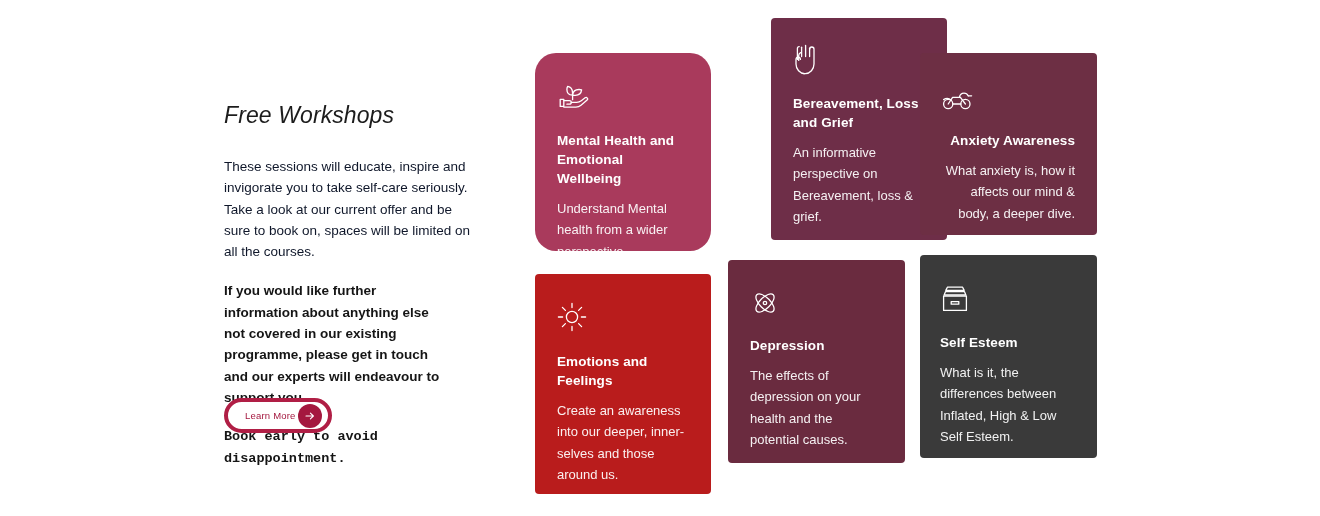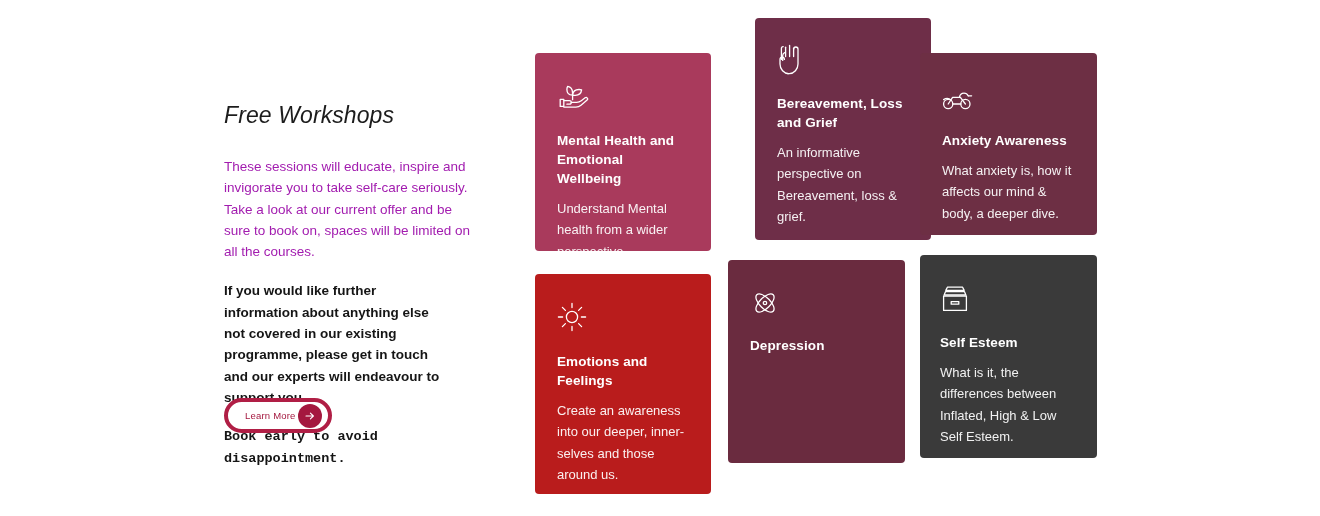--- a/index.html
+++ b/index.html
@@ -29,21 +29,21 @@
     font-weight: 400;
     color: #1c1c1c;
     letter-spacing: 0.1px;
     line-height: 30px;
     margin-bottom: 26px;
     font-style: italic;
   }
   .intro-para {
     font-size: 13.5px;
     line-height: 21.3px;
-    color: #a21caf;
+    color: #0f172a;
     margin-bottom: 18px;
     width: 248px;
   }
   .intro-para.bold {
     font-weight: 700;
     color: #151515;
     width: 228px;
   }
   .intro-para.bold.last { margin-bottom: 0; font-family: Liberation Mono, monospace; }
 
@@ -104,22 +104,22 @@
     margin-bottom: 10px;
     letter-spacing: 0.1px;
   }
   .card-desc {
     font-size: 13px;
     line-height: 21.3px;
     color: rgba(255,255,255,0.93);
   }
 
   
-  #card-mental   { left: 535px; top: 53px;  width: 176px; height: 198px; }
-  #card-bereave  { left: 755px; top: 18px;  width: 176px; height: 222px; }
+  #card-mental   { left: 535px; top: 53px;  width: 176px; height: 198px; border-radius: 21px; }
+  #card-bereave  { left: 771px; top: 18px;  width: 176px; height: 222px; }
   #card-anxiety  { left: 920px; top: 53px;  width: 177px; height: 182px; }
   #card-emotions { left: 535px; top: 274px; width: 176px; height: 220px; }
   #card-depress  { left: 728px; top: 260px; width: 177px; height: 203px; }
   #card-esteem   { left: 920px; top: 255px; width: 177px; height: 203px; padding-left: 20px; }
 
   #card-bereave .card-icon,
   #card-depress .card-icon { margin-bottom: 18px; }
 </style>
 </head>
 <body>
@@ -166,21 +166,21 @@
         <path d="M12.6 1.4v11.2" stroke="#fff" stroke-width="1.3" stroke-linecap="round"></path>
         <path d="M16.6 4.6v8" stroke="#fff" stroke-width="1.3" stroke-linecap="round"></path>
         <path d="M16.6 5.2c0-1.2 1-2.2 2.2-2.2s2.2 1 2.2 2.2V20c0 5.3-3.9 9.6-8.7 9.6h-2" stroke="#fff" stroke-width="1.3" stroke-linecap="round" stroke-linejoin="round"></path>
         <path d="M7.6 8.6c-1.1.5-1.9 1.6-1.9 2.9v4.9" stroke="#fff" stroke-width="1.3" stroke-linecap="round"></path>
       </svg>
     </div>
     <div class="card-title">Bereavement, Loss and Grief</div>
     <div class="card-desc">An informative perspective on Bereavement, loss &amp; grief.</div>
   </div>
 
-  <div class="card" id="card-anxiety" style="background: rgb(109, 47, 68);">
+  <div class="card" id="card-anxiety" style="background: rgb(109, 47, 68); text-align: right;">
     <div class="card-icon">
       <svg width="32" height="24" viewBox="0 0 32 24" fill="none">
         <circle cx="6.2" cy="17" r="4.6" stroke="#fff" stroke-width="1.3"></circle>
         <circle cx="23.4" cy="17" r="4.6" stroke="#fff" stroke-width="1.3"></circle>
         <path d="M10.8 17h8" stroke="#fff" stroke-width="1.3" stroke-linecap="round"></path>
         <path d="M6.2 17l4.4-6.6h7.8" stroke="#fff" stroke-width="1.3" stroke-linecap="round" stroke-linejoin="round"></path>
         <path d="M18.4 10.4l5 6.6" stroke="#fff" stroke-width="1.3" stroke-linecap="round"></path>
         <path d="M17.4 10.4c.4-2.4 2.3-4.2 4.6-4.2 1.8 0 3.4 1 4.2 2.6" stroke="#fff" stroke-width="1.3" stroke-linecap="round"></path>
         <path d="M1.6 12.6c2.4-1.6 5.6-1.3 7.6.6" stroke="#fff" stroke-width="1.3" stroke-linecap="round"></path>
         <path d="M26.2 8.8h3.4" stroke="#fff" stroke-width="1.3" stroke-linecap="round"></path>
@@ -203,20 +203,21 @@
 
   <div class="card" id="card-depress" style="background: rgb(106, 43, 63);">
     <div class="card-icon">
       <svg width="30" height="30" viewBox="0 0 30 30" fill="none">
         <ellipse cx="15" cy="15" rx="5.4" ry="11.6" transform="rotate(45 15 15)" stroke="#fff" stroke-width="1.3"></ellipse>
         <ellipse cx="15" cy="15" rx="5.4" ry="11.6" transform="rotate(-45 15 15)" stroke="#fff" stroke-width="1.3"></ellipse>
         <circle cx="15" cy="15" r="1.7" stroke="#fff" stroke-width="1.3"></circle>
       </svg>
     </div>
     <div class="card-title">Depression</div>
+    <div class="card-desc">The effects of depression on your health and the potential causes.</div>
   </div>
 
   <div class="card" id="card-esteem" style="background: rgb(58, 58, 58);">
     <div class="card-icon">
       <svg width="30" height="28" viewBox="0 0 30 28" fill="none">
         <path d="M7.4 2.2h15.2l1.6 3.2H5.8l1.6-3.2z" stroke="#fff" stroke-width="1.3" stroke-linejoin="round"></path>
         <path d="M5.6 6.6h18.8l1.4 3.2H4.2l1.4-3.2z" stroke="#fff" stroke-width="1.3" stroke-linejoin="round"></path>
         <path d="M3.6 11h22.8v14.4H3.6V11z" stroke="#fff" stroke-width="1.3" stroke-linejoin="round"></path>
         <path d="M11.2 16.6h7.6v2.6h-7.6v-2.6z" stroke="#fff" stroke-width="1.3" stroke-linejoin="round"></path>
       </svg>

